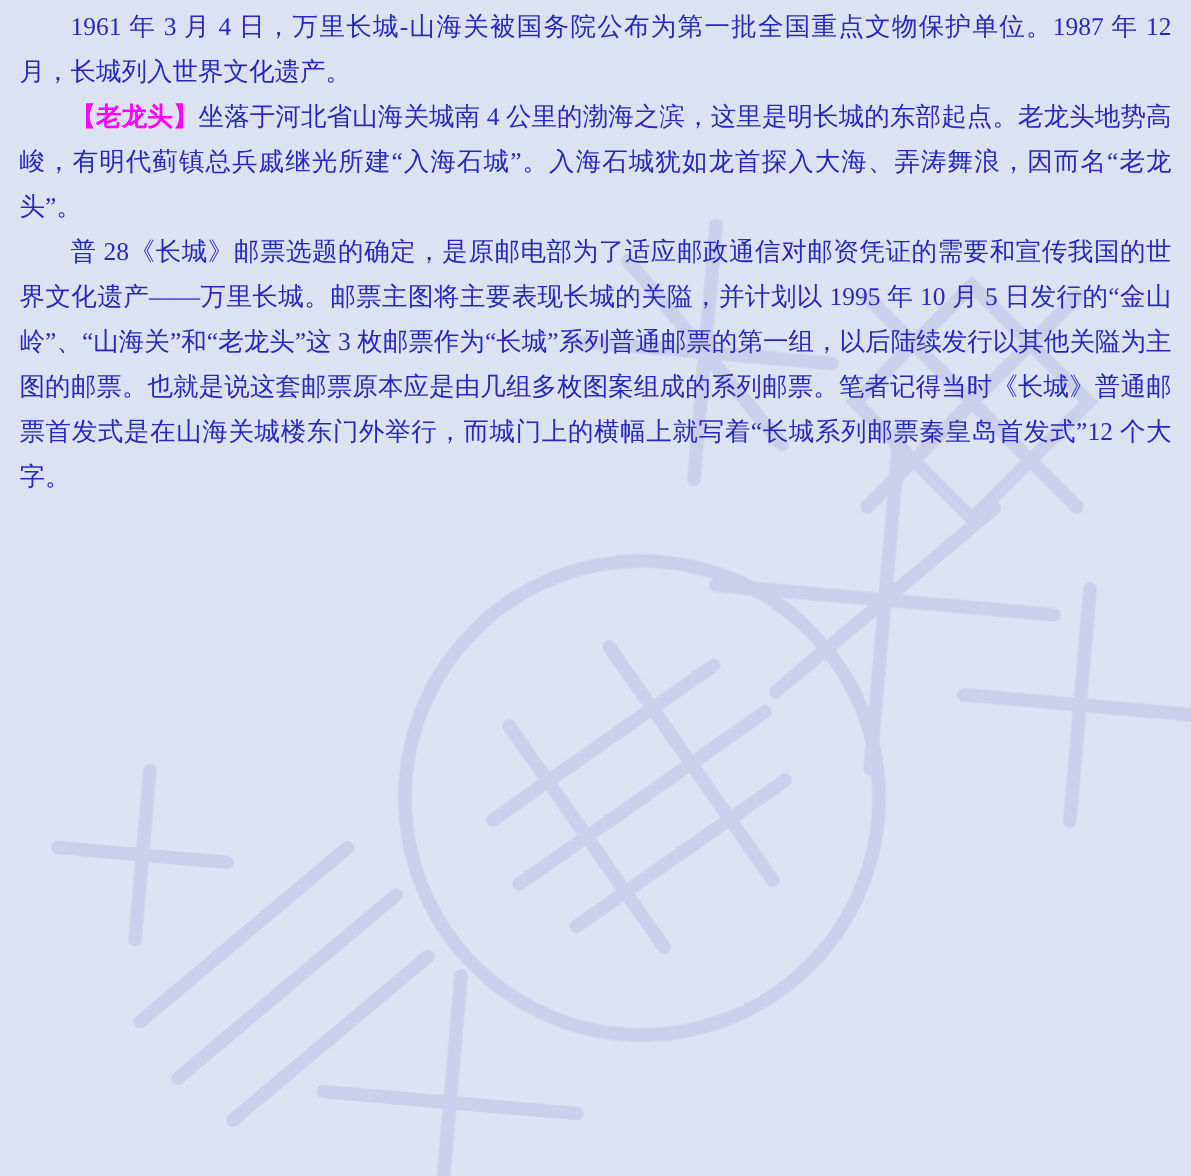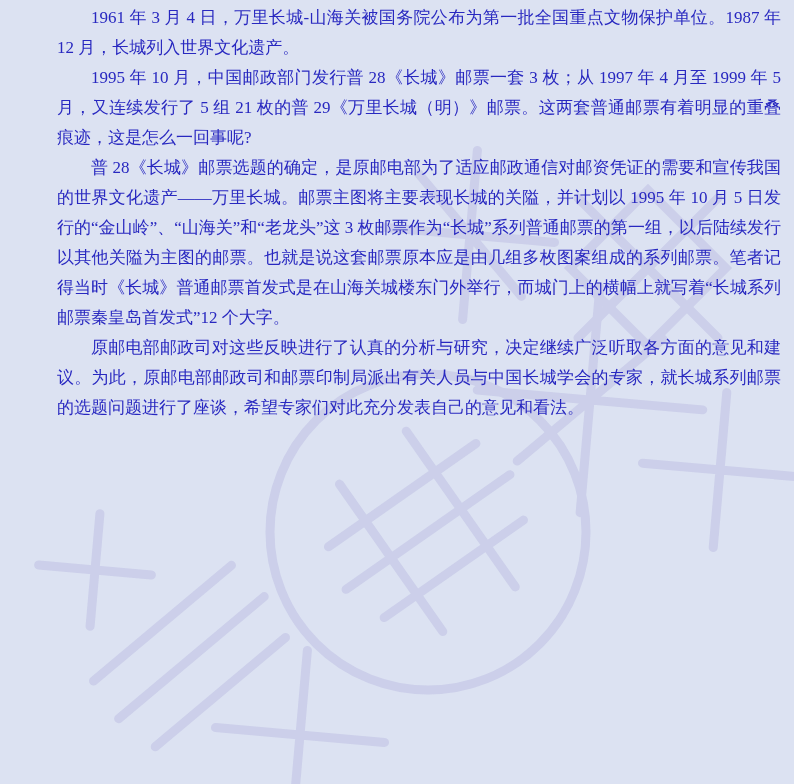--- a/index.html
+++ b/index.html
@@ -27,21 +27,20 @@
     pointer-events: none;
   }
   .content {
     position: relative;
     z-index: 1;
     padding: 3px 13px 0 13px;
     font-size: 17px;
     line-height: 30px;
     color: #2828c0;
     text-align: justify;
-    margin-left: 44px;
   }
   .content p {
     margin: 0;
     padding: 0;
     text-indent: 34px;
   }
   .entry-label {
     color: #ff00ff;
     font-weight: bold;
   }
@@ -81,23 +80,22 @@
       </g>
       <g transform="translate(95,570) rotate(-40)">
         <path d="M-40,-40 L40,40 M-40,40 L40,-40"></path>
       </g>
     </g>
   </svg>
 
   <div class="content">
     <p>1961 年 3 月 4 日，万里长城-山海关被国务院公布为第一批全国重点文物保护单位。1987 年 12 月，长城列入世界文化遗产。</p>
 
+    <p><span class="entry-label">【老龙头】</span><span>坐落于河北省山海关城南 4 公里的渤海之滨，这里是明长城的东部起点。老龙头地势高峻，有明代蓟镇总兵戚继光所建“入海石城”。入海石城犹如龙首探入大海、弄涛舞浪，因而名“老龙头”。</span></p>
 
-    <p>1995 年 10 月，中国邮政部门发行普 28《长城》邮票一套 3 枚；从 1997 年 4 月至 1999 年 5 月，又连续发行了 5 组 21 枚的普 29《万里长城（明）》邮票。这两套普通邮票有着明显的重叠痕迹，这是怎么一回事呢?</p>
 
     <p>普 28《长城》邮票选题的确定，是原邮电部为了适应邮政通信对邮资凭证的需要和宣传我国的世界文化遗产——万里长城。邮票主图将主要表现长城的关隘，并计划以 1995 年 10 月 5 日发行的“金山岭”、“山海关”和“老龙头”这 3 枚邮票作为“长城”系列普通邮票的第一组，以后陆续发行以其他关隘为主图的邮票。也就是说这套邮票原本应是由几组多枚图案组成的系列邮票。笔者记得当时《长城》普通邮票首发式是在山海关城楼东门外举行，而城门上的横幅上就写着“长城系列邮票秦皇岛首发式”12 个大字。</p>
 
 
-    <p>原邮电部邮政司对这些反映进行了认真的分析与研究，决定继续广泛听取各方面的意见和建议。为此，原邮电部邮政司和邮票印制局派出有关人员与中国长城学会的专家，就长城系列邮票的选题问题进行了座谈，希望专家们对此充分发表自己的意见和看法。</p>
 
   </div>
 
 </div>
 
 </body></html>

